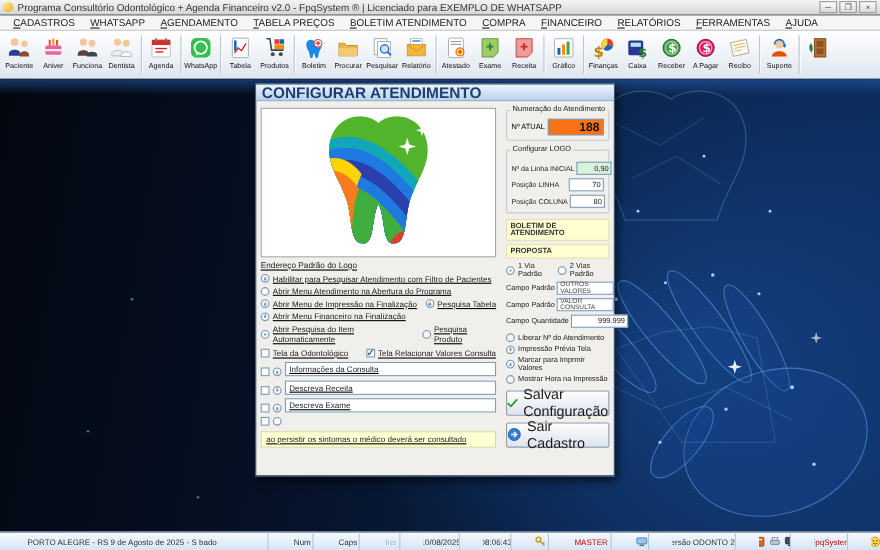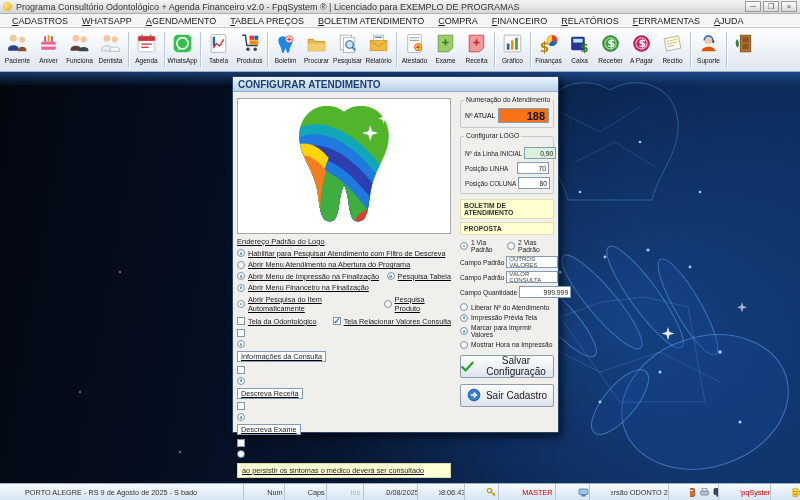--- a/index.html
+++ b/index.html
@@ -37,21 +37,21 @@
                 linear-gradient(100deg,#030710 0%,#061126 35%,#0a2147 70%,#0d2f63 100%); overflow:hidden; }
   .main::before { content:""; position:absolute; left:0; right:0; top:0; height:14px;
     background:linear-gradient(rgba(40,95,175,.55), transparent); }
   .bg-art { position:absolute; inset:0; }
 
   
   .dialog { position:absolute; left:232px; top:4px; width:327px; height:357px;
     background:#f0efec; border:1px solid #27466f; box-shadow:3px 4px 8px rgba(0,0,0,.65); }
   .dlg-titlebar { height:15px; background:linear-gradient(#ecf4fc,#b9d1ea);
     border-bottom:1px solid #93aecb; display:flex; align-items:center; padding-left:5px; }
-  .dlg-title { font-size:10px; font-weight:bold; color:#1c3f72; }
+  .dlg-title { font-size:14px; font-weight:bold; color:#1c3f72; }
   .dlg-body { position:absolute; top:15px; bottom:0; left:0; right:0; }
 
   .left-col { position:absolute; left:4px; top:6px; width:214px;text-decoration:underline; }
   .logo-box { height:136px; background:#fff; border:1px solid #a5a5a5;
     display:flex; align-items:center; justify-content:center; }
   .addr-label { font-size:7.5px; color:#222; margin-top:3px; }
   .addr-row { display:flex; gap:3px; margin-top:1px; }
   .addr-input { flex:1; height:14px; border:1px solid #7f9db9; background:#fff;
     font-size:7.5px; color:#222; padding:0 3px; display:flex; align-items:center; }
   .search-btn { width:24px; height:16px; border:1px solid #8aa0b8; border-radius:2px;
@@ -60,21 +60,21 @@
   .opt-row { display:flex; align-items:center; gap:3px; margin-top:2.6px; font-size:7.3px; color:#1a1a1a; }
   .radio { width:8px; height:8px; border-radius:50%; border:1px solid #7f95ad;
     background:radial-gradient(#fff,#e9eff6); position:relative; flex:none; }
   .radio.on::after { content:""; position:absolute; inset:1.6px; border-radius:50%;
     background:radial-gradient(circle at 35% 35%, #83c3ec, #2a70b8); }
   .check { width:8px; height:8px; border:1px solid #7f95ad; background:#fff; position:relative; flex:none; }
   .check.on::after { content:"✓"; position:absolute; top:-2.5px; left:-0.5px;
     color:#2a66b0; font-size:9px; font-weight:bold; }
   .spacer { flex:1; }
 
-  .field-row { display:flex; align-items:flex-start; gap:3px; margin-top:3.4px;flex-direction:column; }
+  .field-row { display:flex; align-items:flex-end; gap:3px; margin-top:3.4px; }
   .text-input { flex:1; height:13px; border:1px solid #7f9db9; background:#fff;
     font-size:7.3px; color:#222; padding:0 3px; display:flex; align-items:center; }
   .note-strip { margin-top:5px; background:#ffffd4; border:1px solid #d9d9a9;
     font-size:7.3px; color:#222; padding:2px 4px; }
 
   .right-col { position:absolute; left:227px; top:6px; width:94px; }
   .groupbox { border:1px solid #c3cbd4; border-radius:2px; position:relative;
     padding:7px 4px 4px; margin-top:4px; }
   .gb-label { position:absolute; top:-5px; left:3px; background:#f0efec;
     font-size:6.8px; color:#222; padding:0 2px; white-space:nowrap; }
@@ -90,38 +90,38 @@
   .hdr { background:#ffffd2; border:1px solid #e0dfae; font-size:6.8px; font-weight:bold;
     color:#333; padding:2px 3px; margin-top:5px; }
   .ropt { display:flex; align-items:center; gap:3px; margin-top:2.6px; font-size:6.7px; color:#1a1a1a; }
   .campo-row { display:flex; align-items:center; gap:2px; margin-top:3px; }
   .campo-lbl { font-size:6.6px; color:#222; white-space:nowrap; flex:1; }
   .campo-input { width:52px; height:12px; border:1px solid #7f9db9; background:#fff;
     font-size:6px; color:#444; display:flex; align-items:center; padding:0 2px; flex:none; }
   .campo-input.num { justify-content:flex-end; font-size:6.8px; color:#222; }
   .btn { width:100%; height:23px; margin-top:6px; border:1px solid #8a9db5; border-radius:2px;
     background:linear-gradient(#fdfdfd,#dde4ee); display:flex; align-items:center;
-    justify-content:center; gap:5px; font-size:10px; color:#1a1a1a;text-align:center; }
+    justify-content:center; gap:5px; font-size:13px; color:#1a1a1a; }
 
   
   .statusbar { position:absolute; bottom:0; left:0; right:0; height:17px;
     background:linear-gradient(#f5fafe,#d6e5f3); border-top:1px solid #9ab0c8;
     display:flex; align-items:stretch; font-size:7.3px; color:#333; }
   .sb-cell { border-right:1px solid #b4c5d7; display:flex; align-items:center;
     padding:0 4px; white-space:nowrap; overflow:hidden;margin-left:21px; }
   .sb-red { color:#cc0000; }
   .sb-dim { color:#aab4bf; }
   .sb-icon { width:11px; height:11px; flex:none; }
 </style>
 </head>
 <body>
 
 <div class="titlebar">
   <span class="app-icon"></span>
-  <span class="title-text">Programa Consultório Odontológico + Agenda Financeiro v2.0 - FpqSystem ® | Licenciado para  EXEMPLO DE PROGRAMAS</span>
+  <span class="title-text">Programa Consultório Odontológico + Agenda Financeiro v2.0 - FpqSystem ® | Licenciado para  EXEMPLO DE WHATSAPP</span>
   <span class="win-btns">
     <span class="win-btn">─</span>
     <span class="win-btn">❐</span>
     <span class="win-btn">×</span>
   </span>
 </div>
 
 <div class="menubar">
   <span class="menu-item">CADASTROS</span>
   <span class="menu-item">WHATSAPP</span>
@@ -418,21 +418,21 @@
             <g fill="#ffffff">
               <path d="M138,38 l3,10 10,3 -10,3 -3,10 -3,-10 -10,-3 10,-3 Z"></path>
               <path d="M160,18 l2,7 7,2 -7,2 -2,7 -2,-7 -7,-2 7,-2 Z"></path>
             </g>
           </svg>
         </div>
         <div class="addr-label">Endereço Padrão do Logo</div>
 
         <div class="opt-row">
           <span class="radio on"></span>
-          <span>Habilitar para Pesquisar Atendimento com Filtro de Descreva</span>
+          <span>Habilitar para Pesquisar Atendimento com Filtro de Pacientes</span>
         </div>
         <div class="opt-row">
           <span class="radio"></span>
           <span>Abrir Menu Atendimento na Abertura do Programa</span>
         </div>
         <div class="opt-row">
           <span class="radio on"></span>
           <span>Abrir Menu de Impressão na Finalização</span>
           <span class="spacer"></span>
           <span class="radio on"></span>

